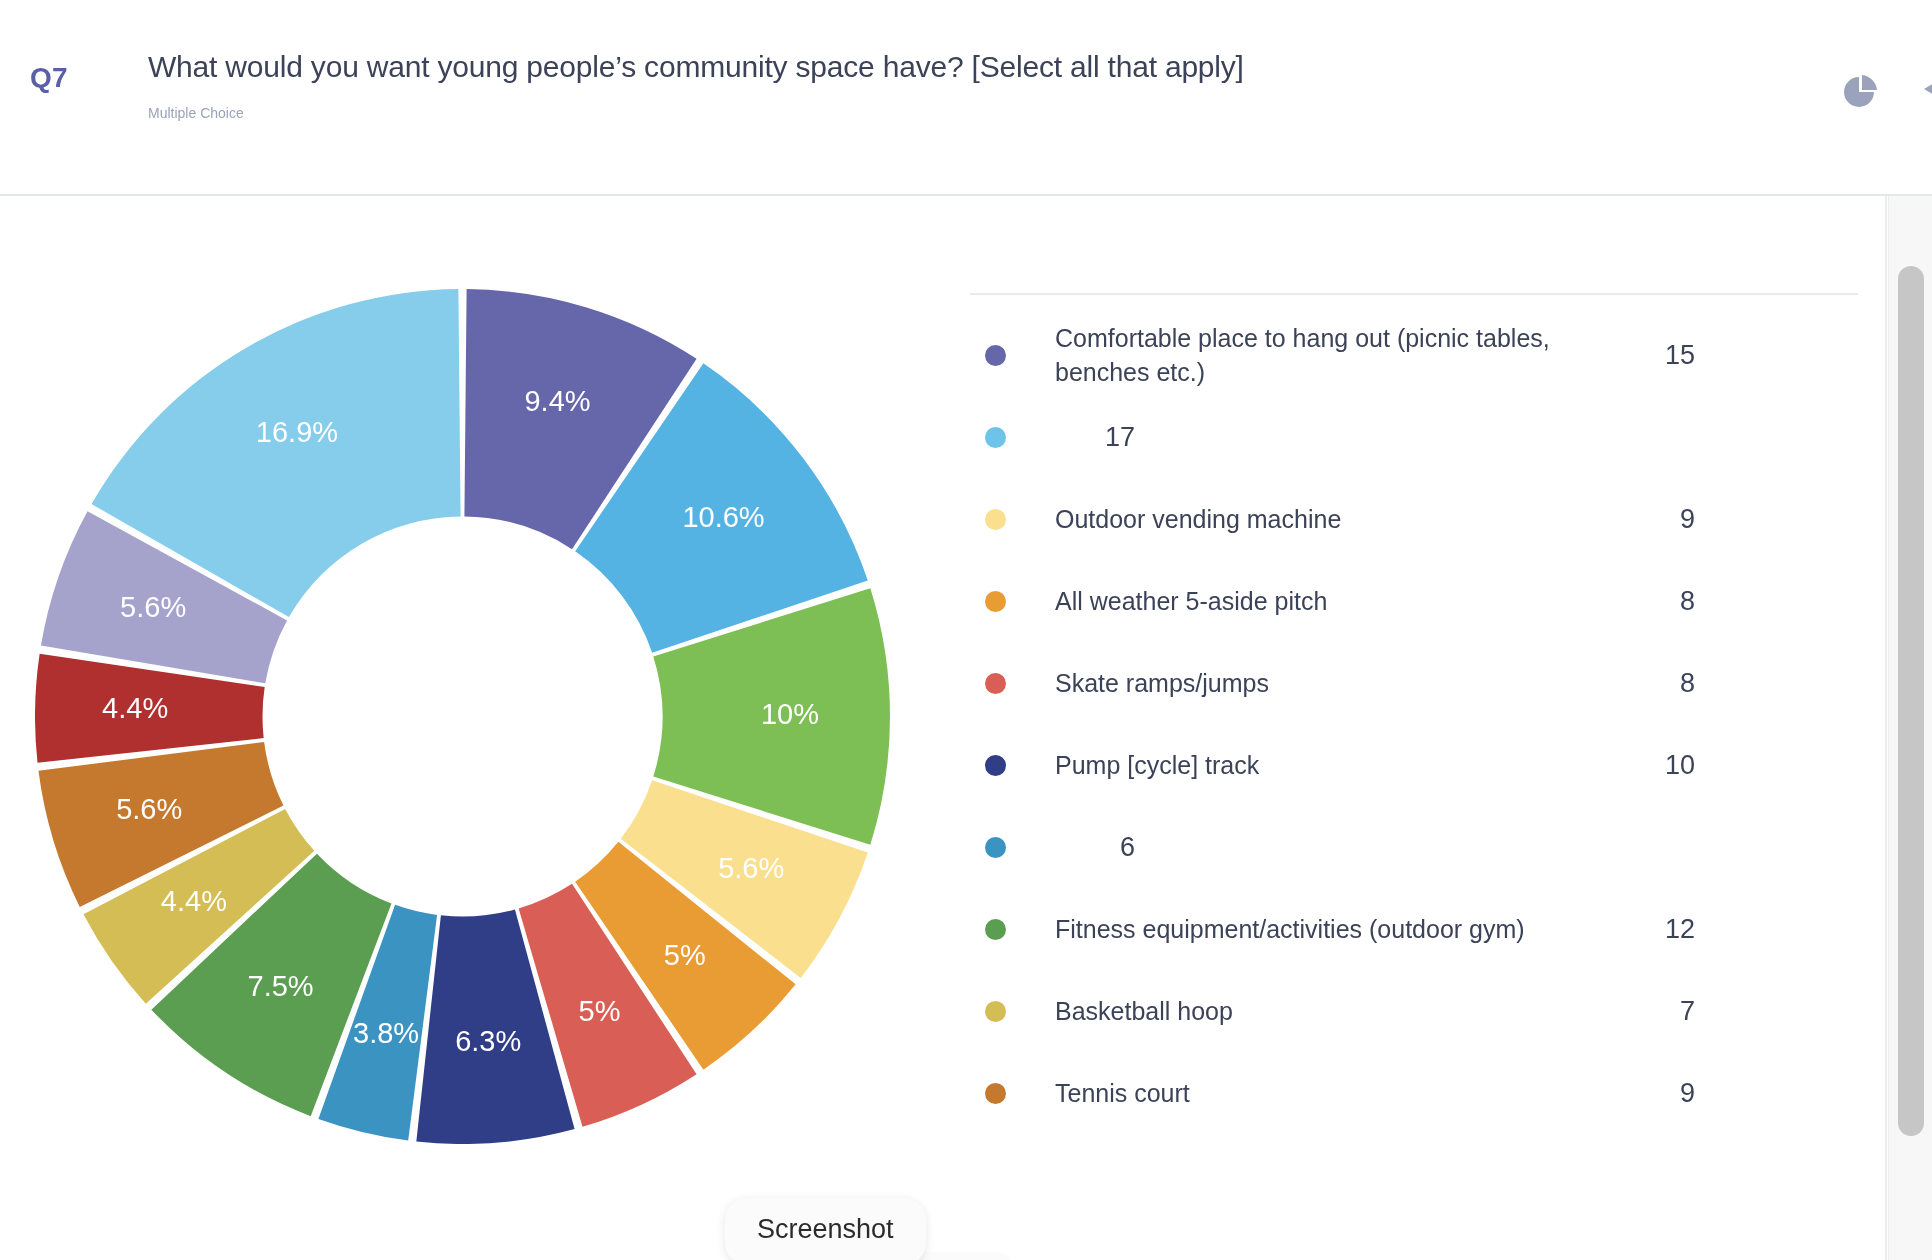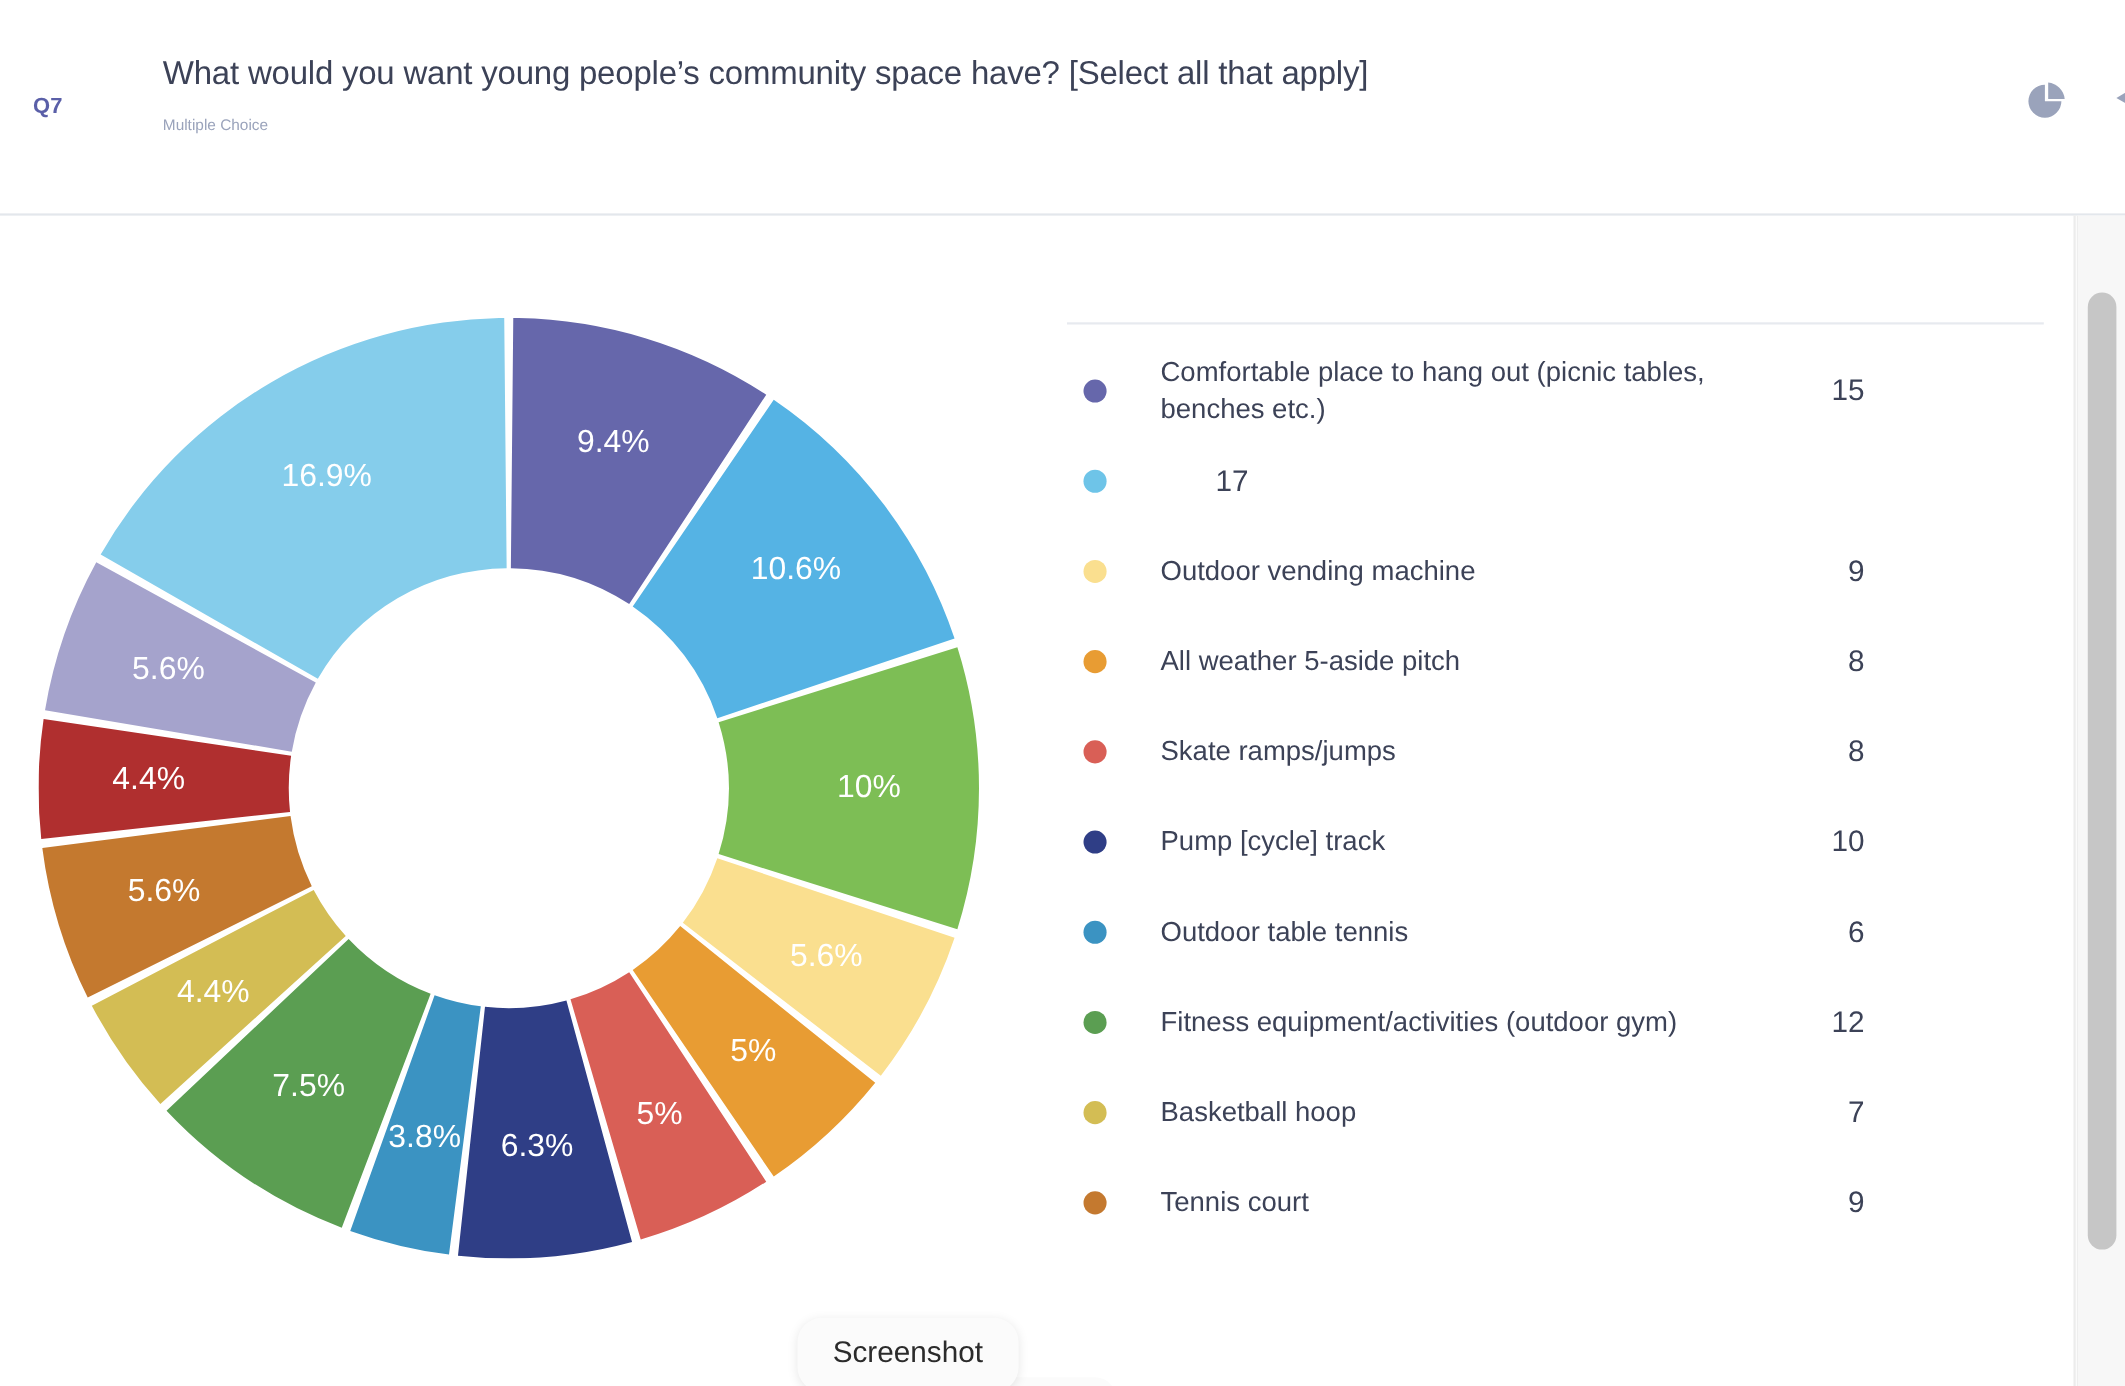--- a/index.html
+++ b/index.html
@@ -20,22 +20,22 @@
   
   #header {
     position: absolute;
     left: 0; top: 0;
     width: 1932px; height: 196px;
     background: #ffffff;
     border-bottom: 2px solid #e3e7ec;
   }
   #q-number {
     position: absolute;
-    left: 30px; top: 86px;
-    font-size: 20px;
+    left: 30px; top: 62px;
+    font-size: 28px;
     font-weight: bold;
     color: #5a5fa8;
     letter-spacing: .2px;
   }
   #q-title {
     position: absolute;
     left: 148px; top: 50px;
     font-size: 30px;
     font-weight: 400;
     color: #3c4257;
@@ -267,21 +267,20 @@
           <span class="legend-label">Skate ramps/jumps</span>
           <span class="legend-value">8</span>
         </div>
         <div class="legend-row">
           <span class="legend-swatch" style="background: rgb(47, 62, 134);"></span>
           <span class="legend-label">Pump [cycle] track</span>
           <span class="legend-value">10</span>
         </div>
         <div class="legend-row">
           <span class="legend-swatch" style="background: rgb(59, 147, 194);"></span>
-          <span class="legend-label">Outdoor table tennis</span>
           <span class="legend-value">6</span>
         </div>
         <div class="legend-row">
           <span class="legend-swatch" style="background: rgb(91, 158, 82);"></span>
           <span class="legend-label">Fitness equipment/activities (outdoor gym)</span>
           <span class="legend-value">12</span>
         </div>
         <div class="legend-row">
           <span class="legend-swatch" style="background: rgb(211, 189, 84);"></span>
           <span class="legend-label">Basketball hoop</span>

